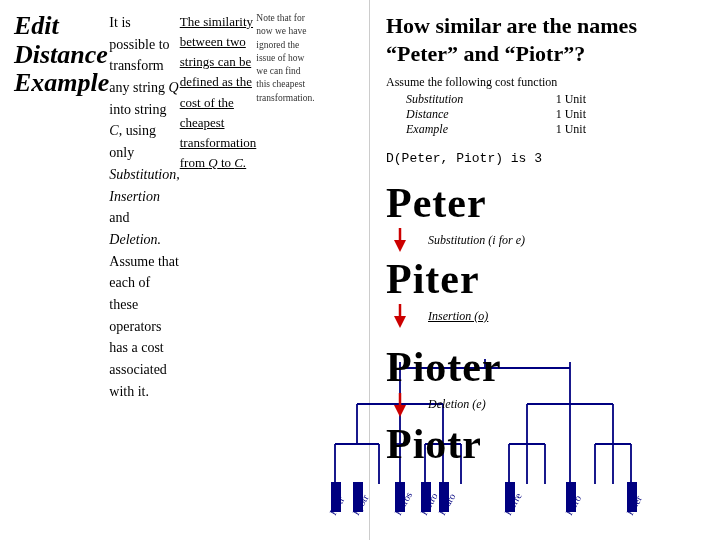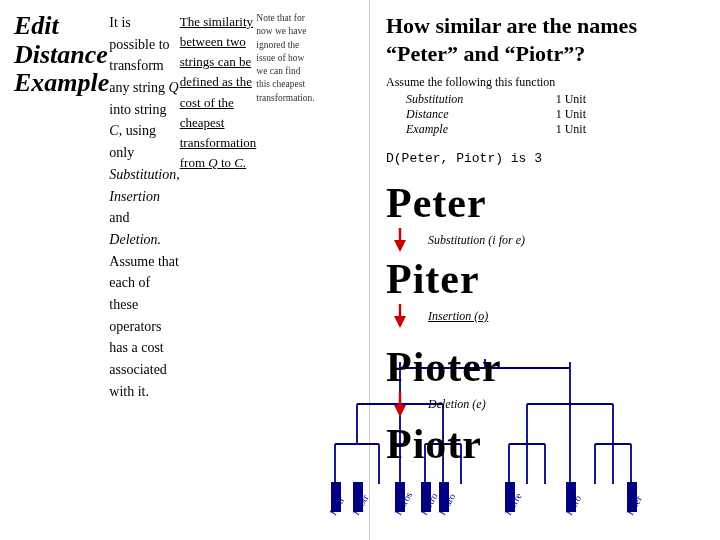--- a/index.html
+++ b/index.html
@@ -250,21 +250,21 @@
   </div>
 </div>
 
 <div class="right-panel">
   <div class="right-header">
     <span>How similar are the names</span><br>
     <span>“Peter” and “Piotr”?</span>
   </div>
 
   <div class="cost-section">
-    <div class="cost-label">Assume the following this function</div>
+    <div class="cost-label">Assume the following cost function</div>
     <div class="cost-table">
       <div class="cost-row">
         <span class="op">Substitution</span>
         <span>1 Unit</span>
       </div>
       <div class="cost-row">
         <span class="op">Distance</span>
         <span>1 Unit</span>
       </div>
       <div class="cost-row">

